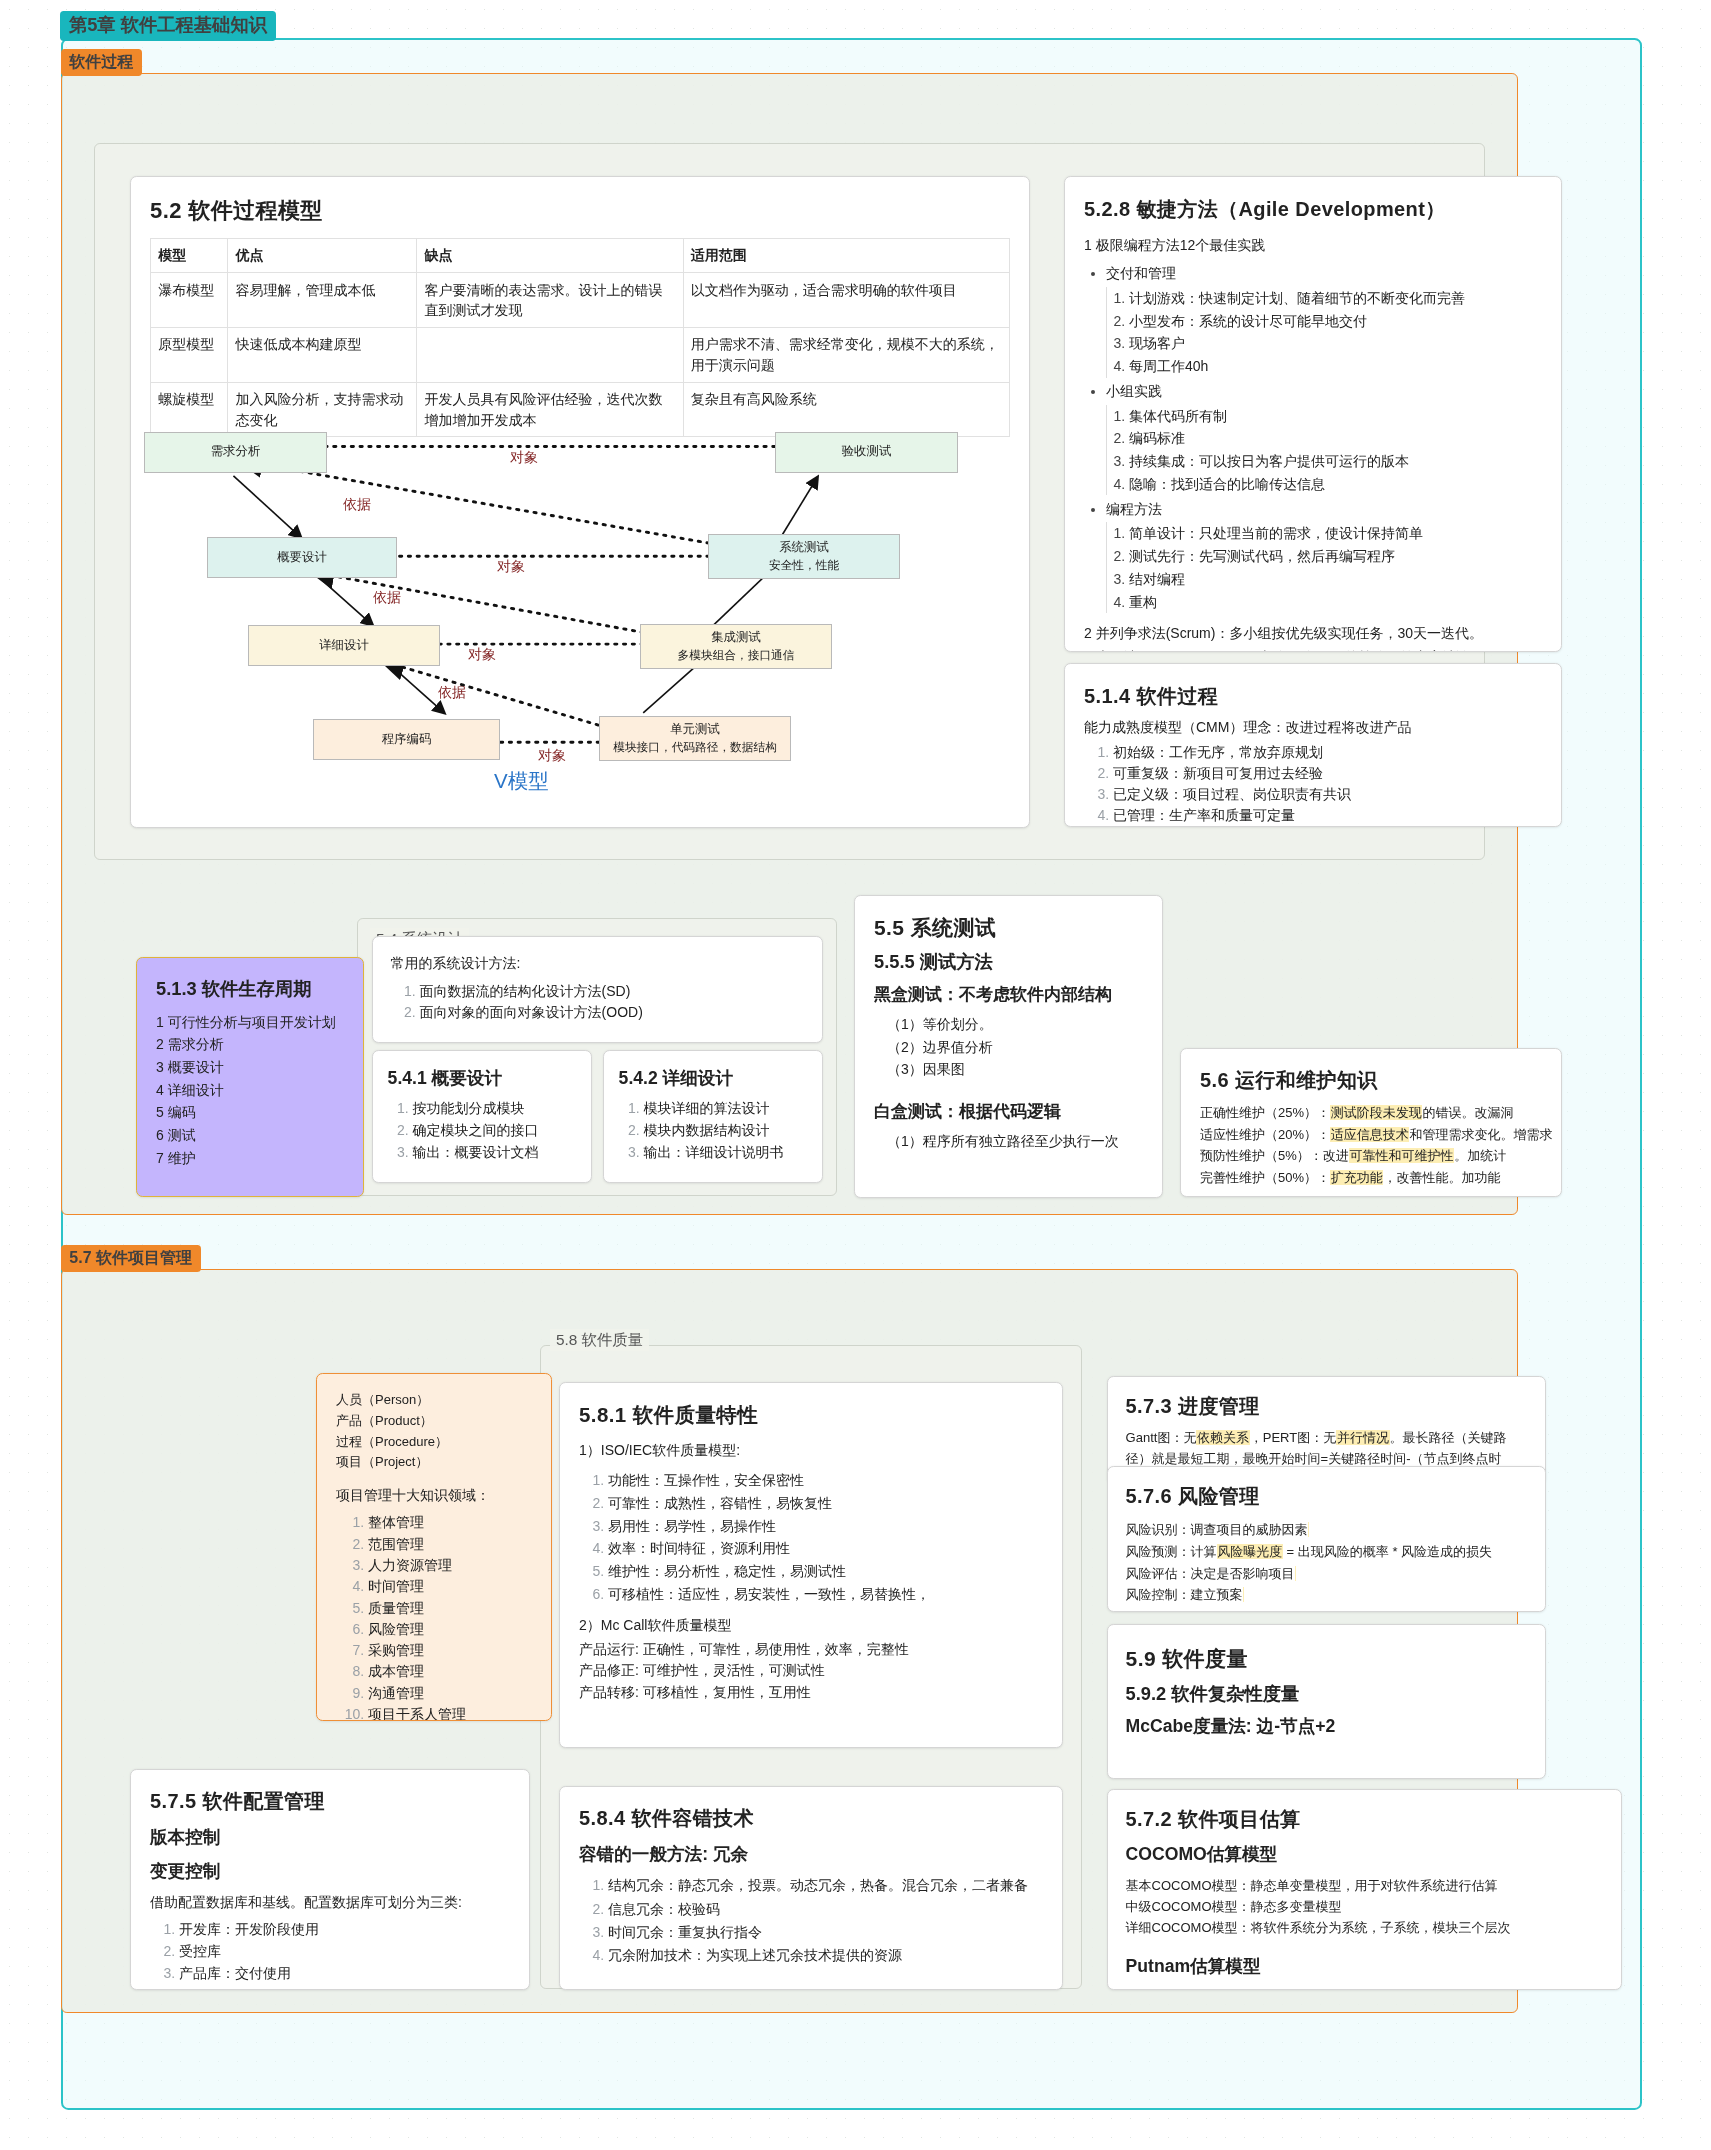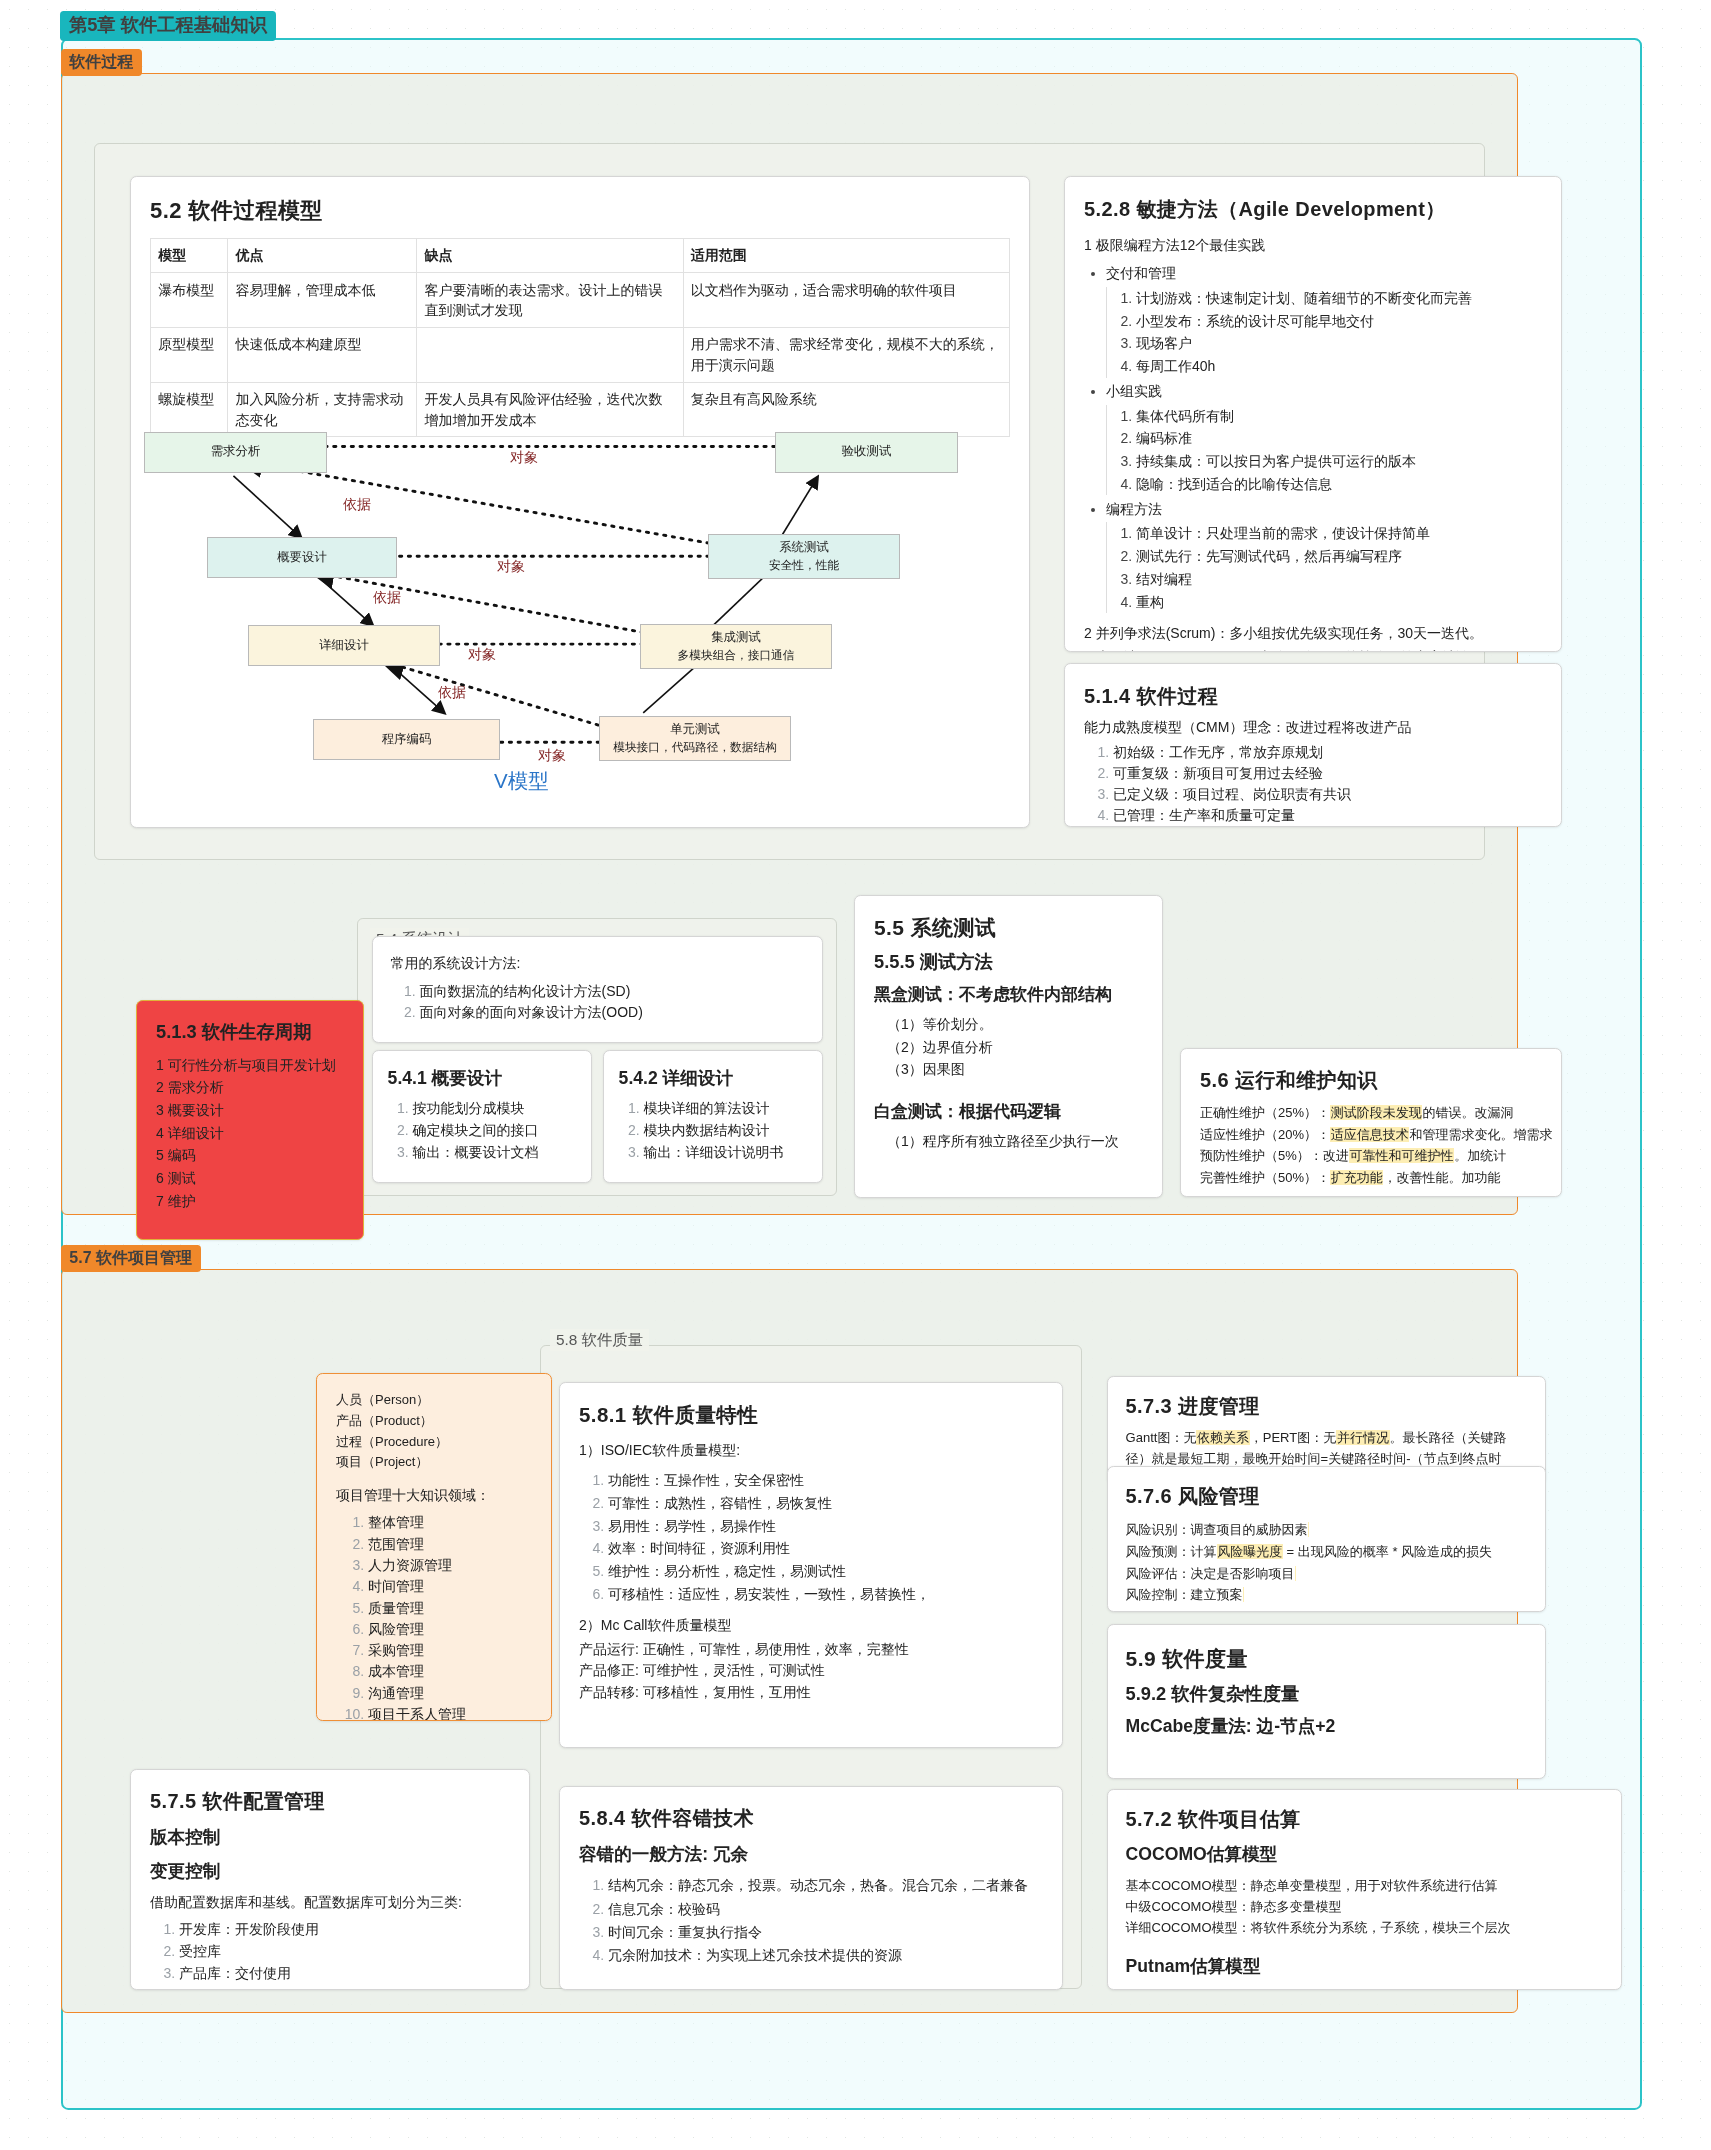--- a/index.html
+++ b/index.html
@@ -55,32 +55,32 @@
   }
 
   
   .card{
     position:absolute;
     background:#fff; border:0.7px solid #d5d5d5; border-radius:6.6px;
     box-shadow:0 0.7px 2.2px rgba(0,0,0,.08);
     padding:16px 19px;
     overflow:hidden;
   }
-  .card.cream{ background:#ef4444; border:1.5px solid #e0b33a;margin-top:43px; }
+  .card.cream{ background:#c4b5fd; border:1.5px solid #e0b33a; }
   .card.peach{ background:#fdeede; border:1.5px solid #ef8f36; }
 
   h2.t{ font-size:22px; font-weight:700; margin:2.9px 0 11.7px; letter-spacing:0.4px; }
   h3.t{ font-size:18.3px; font-weight:700; margin:1.5px 0 8.8px; }
   h4.t{ font-size:17px; font-weight:700; margin:4.4px 0 7.3px; }
   p.t{ font-size:14px; margin:4.4px 0; line-height:1.55; }
   .sm{ font-size:13px; }
   ul.t, ol.t{ margin:5.9px 0 5.9px 0; padding-left:29px; font-size:14px; line-height:1.62; }
   ol.t li::marker{ color:#9aa0a6; }
   ul.t li::marker{ color:#444; }
-  ul.t ol.t{ padding-left:29px; margin:2.2px 0; border-left:0.7px solid #ddd; }
+  ul.t ol.t{ padding-left:22px; margin:2.2px 0; border-left:0.7px solid #ddd; }
   .plainlist{ font-size:14px; line-height:1.62; }
   .plainlist div{ white-space:nowrap; }
   mark{ background:#fdeeb4; color:inherit; padding:0 0.7px; }
 
   
   table.t{ border-collapse:collapse; width:100%; font-size:14px; }
   table.t th, table.t td{
     border:0.7px solid #e1e1e1; padding:6.6px 7.3px; text-align:left;
     vertical-align:top; line-height:1.45;
   }

